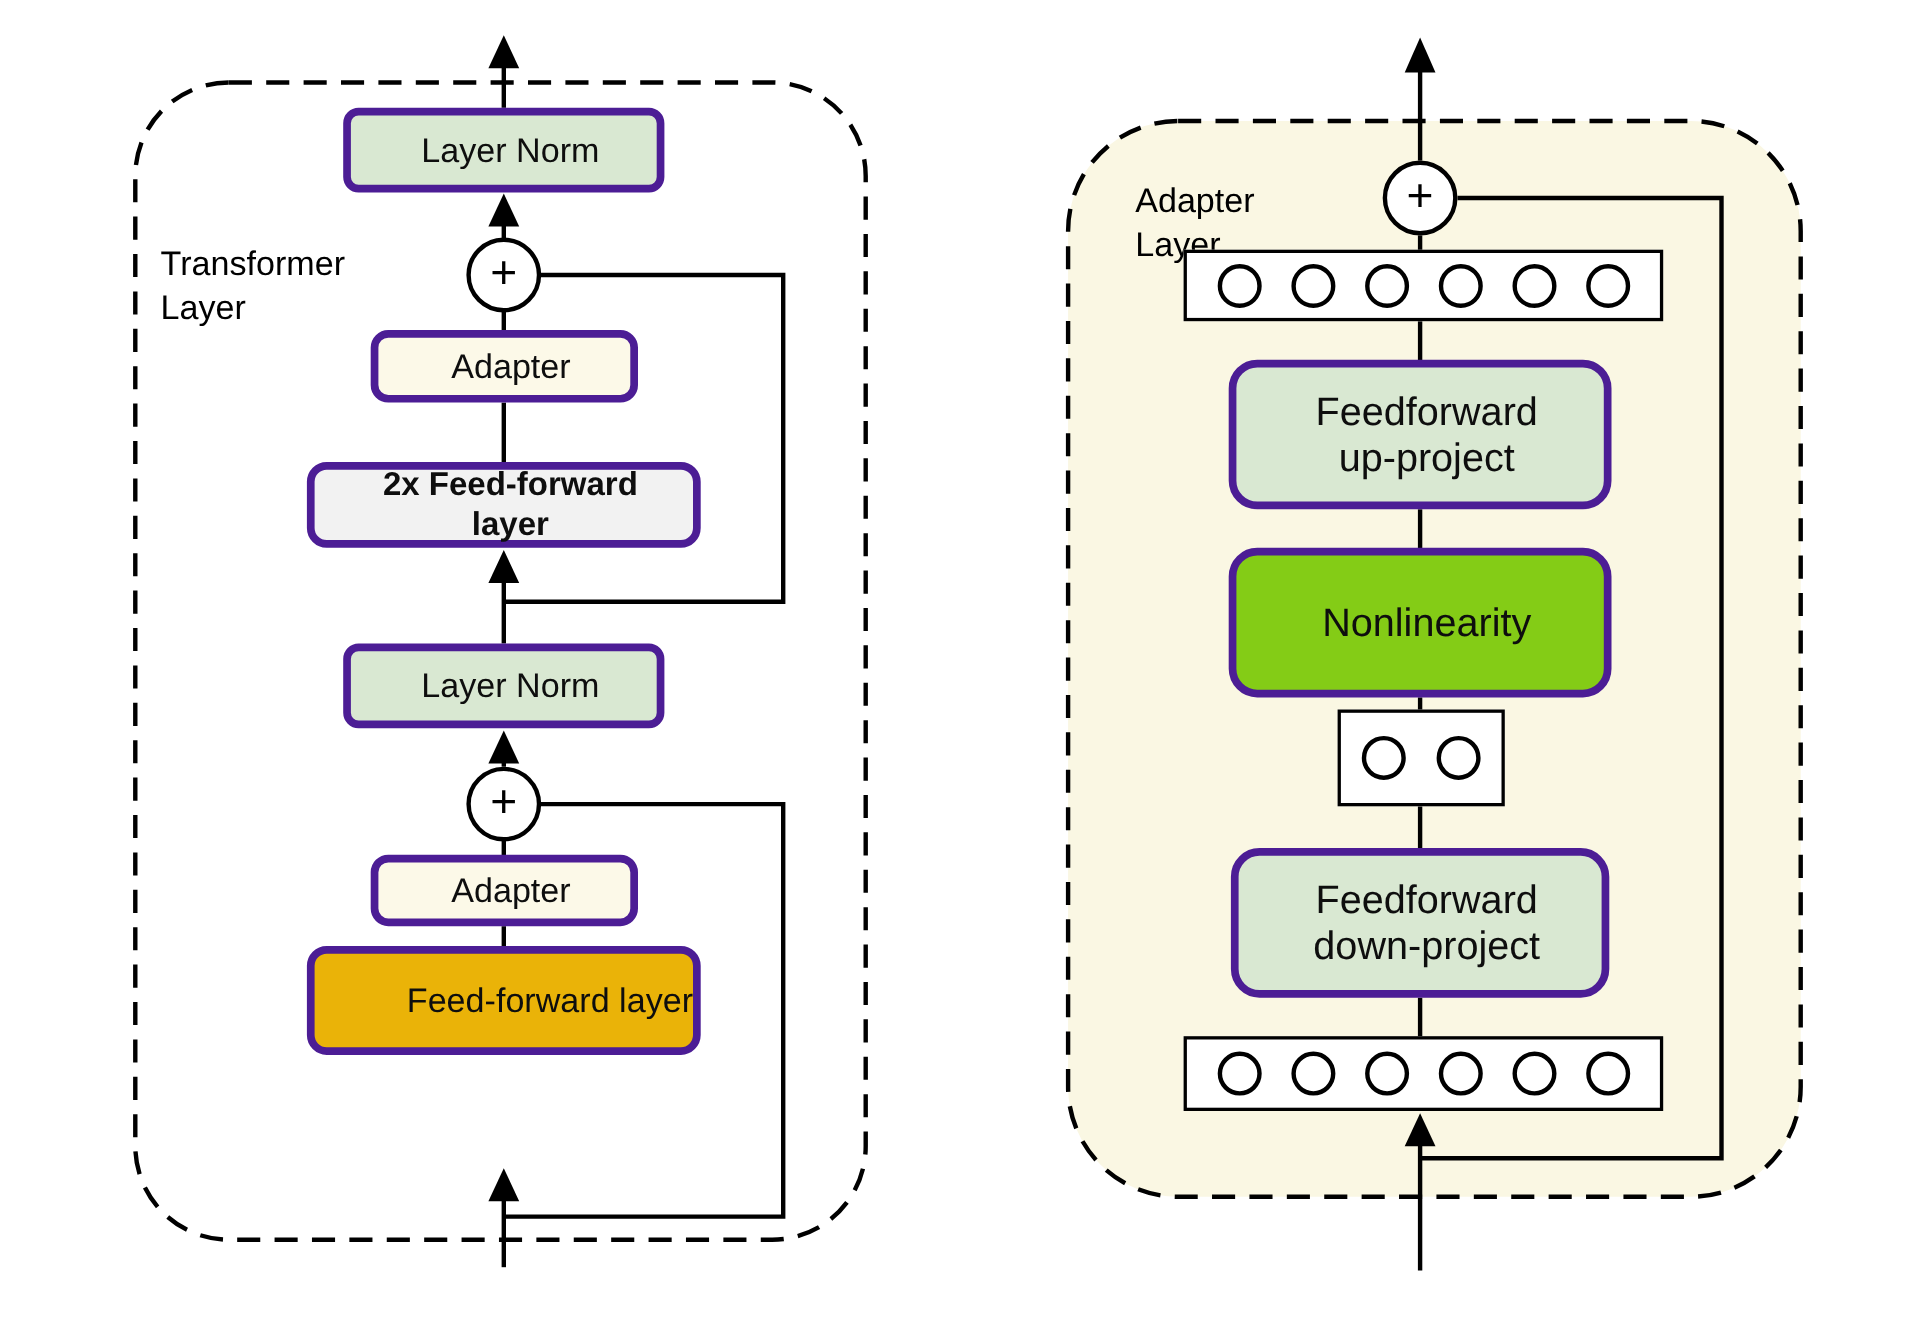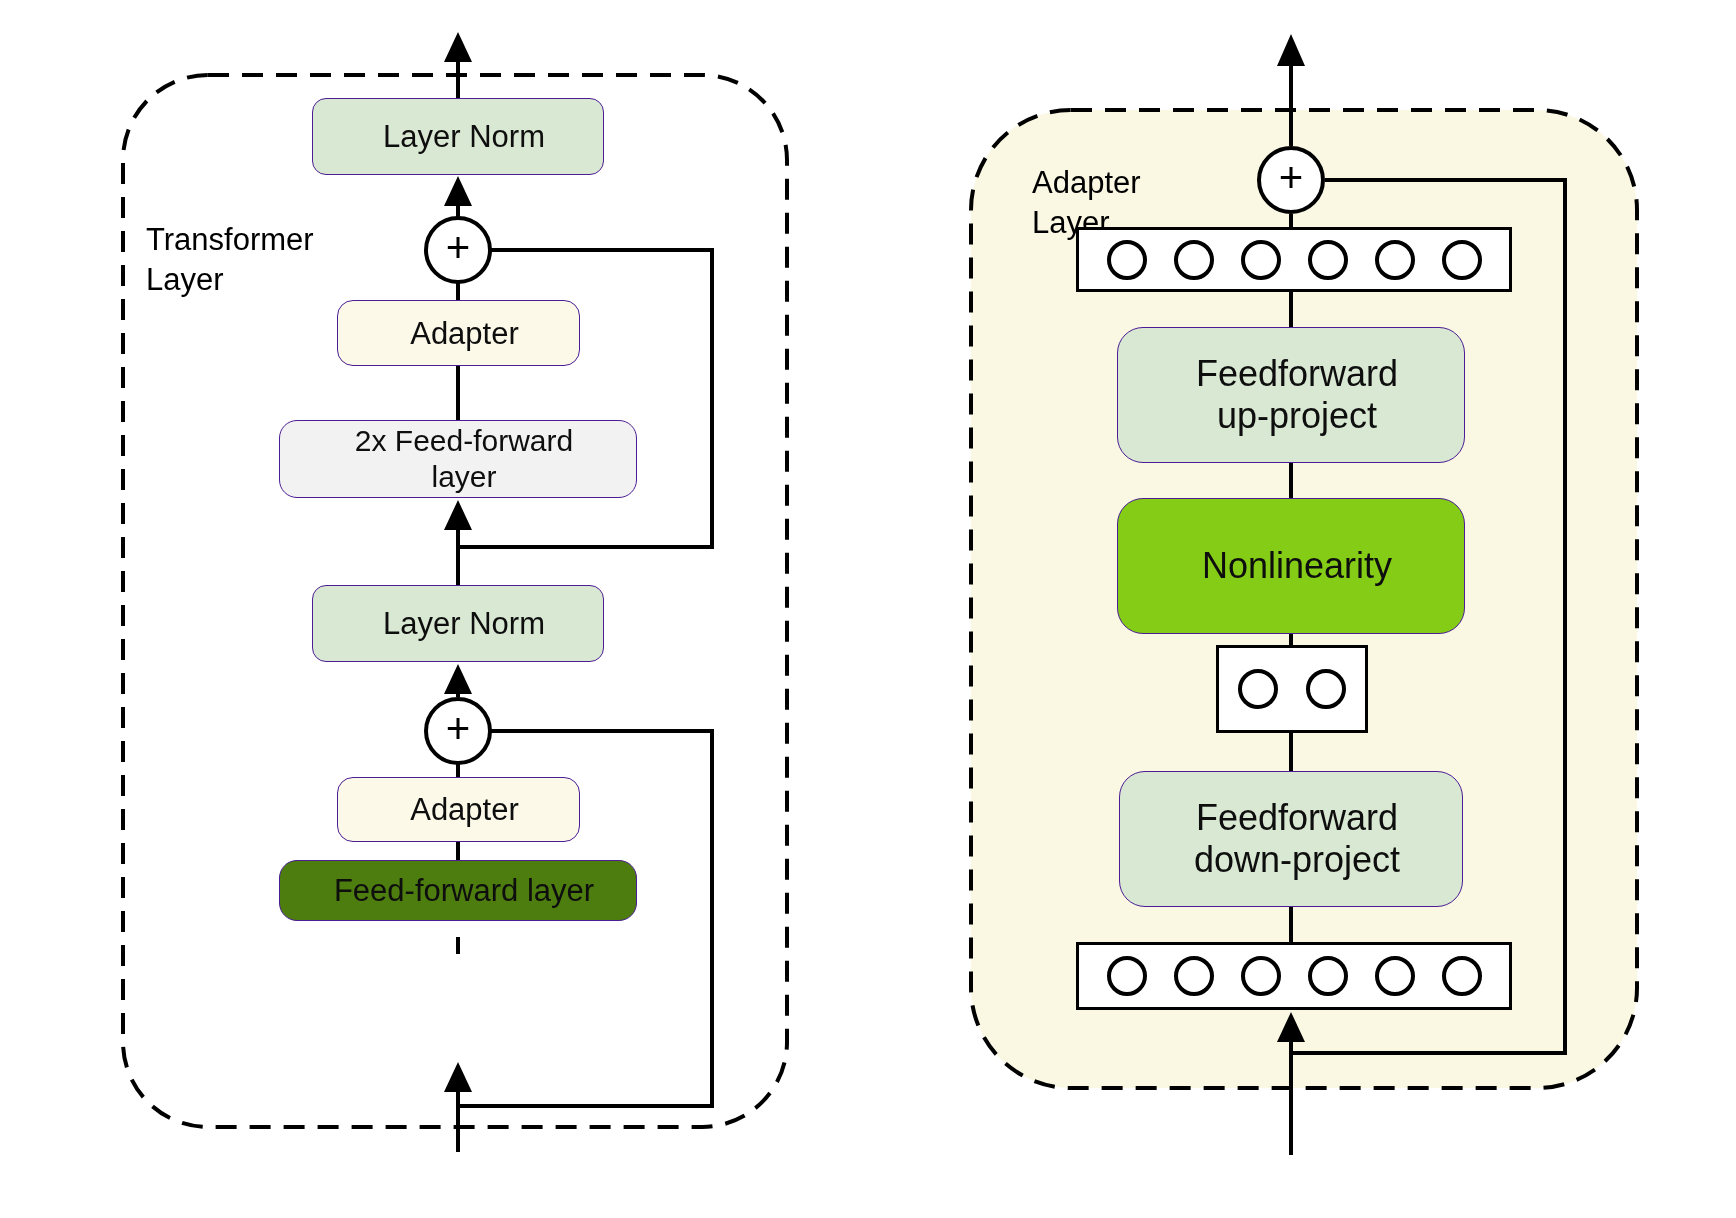--- a/index.html
+++ b/index.html
@@ -6,21 +6,21 @@
   .canvas{
     position:relative;
     width:1736px;height:1218px;
     background:#ffffff;
     font-family:"Liberation Sans", sans-serif;
     overflow:hidden;
   }
   .layer-svg{position:absolute;left:0;top:0;}
   .box{
     position:absolute;
-    border:1px solid #4c1d95;
+    border:7px solid #4c1d95;
     box-sizing:border-box;
     display:flex;flex-direction:column;
     align-items:center;justify-content:center;
     text-align:center;color:#0e0e0e;
     font-size:31px;line-height:37px;padding-left:12px;
   }
   .r14{border-radius:14px}
   .r16{border-radius:16px}
   .r18{border-radius:18px}
   .r26{border-radius:26px}
@@ -129,38 +129,38 @@
   </div>
 
   <div class="plus" style="left:424px;top:216px;">
     <span>+</span>
   </div>
 
   <div class="box r16" style="left: 337px; top: 300px; width: 243px; height: 66px; background-color: rgb(252, 249, 232);">
     <span>Adapter</span>
   </div>
 
-  <div class="box r18" style="left: 279px; top: 420px; width: 358px; height: 78px; font-size: 30px; line-height: 36px; background-color: rgb(242, 242, 242);">
+  <div class="box r18" style="left: 279px; top: 420px; width: 358px; height: 78px; font-size: 30px; line-height: 36px; background-color: rgb(242, 242, 242); font-weight: bold;">
     <div>2x Feed-forward</div>
     <div>layer</div>
   </div>
 
   <div class="box r14" style="left: 312px; top: 585px; width: 292px; height: 77px; background-color: rgb(217, 232, 210);">
     <span>Layer Norm</span>
   </div>
 
   <div class="plus" style="left:424px;top:697px;">
     <span>+</span>
   </div>
 
   <div class="box r16" style="left: 337px; top: 777px; width: 243px; height: 65px; background-color: rgb(252, 249, 232);">
     <span>Adapter</span>
   </div>
 
-  <div class="box r18" style="left: 279px; top: 860px; width: 358px; height: 61px; background-color: #4d7c0f;">
+  <div class="box r18" style="left: 279px; top: 860px; width: 358px; height: 99px; background-color: #eab308; align-items: flex-end;">
     <span>Feed-forward layer</span>
   </div>
 
 
   <div class="panel-label" style="left:1032px;top:163px;">
     <div>Adapter</div>
     <div>Layer</div>
   </div>
 
   <div class="plus" style="left:1257px;top:146px;">

